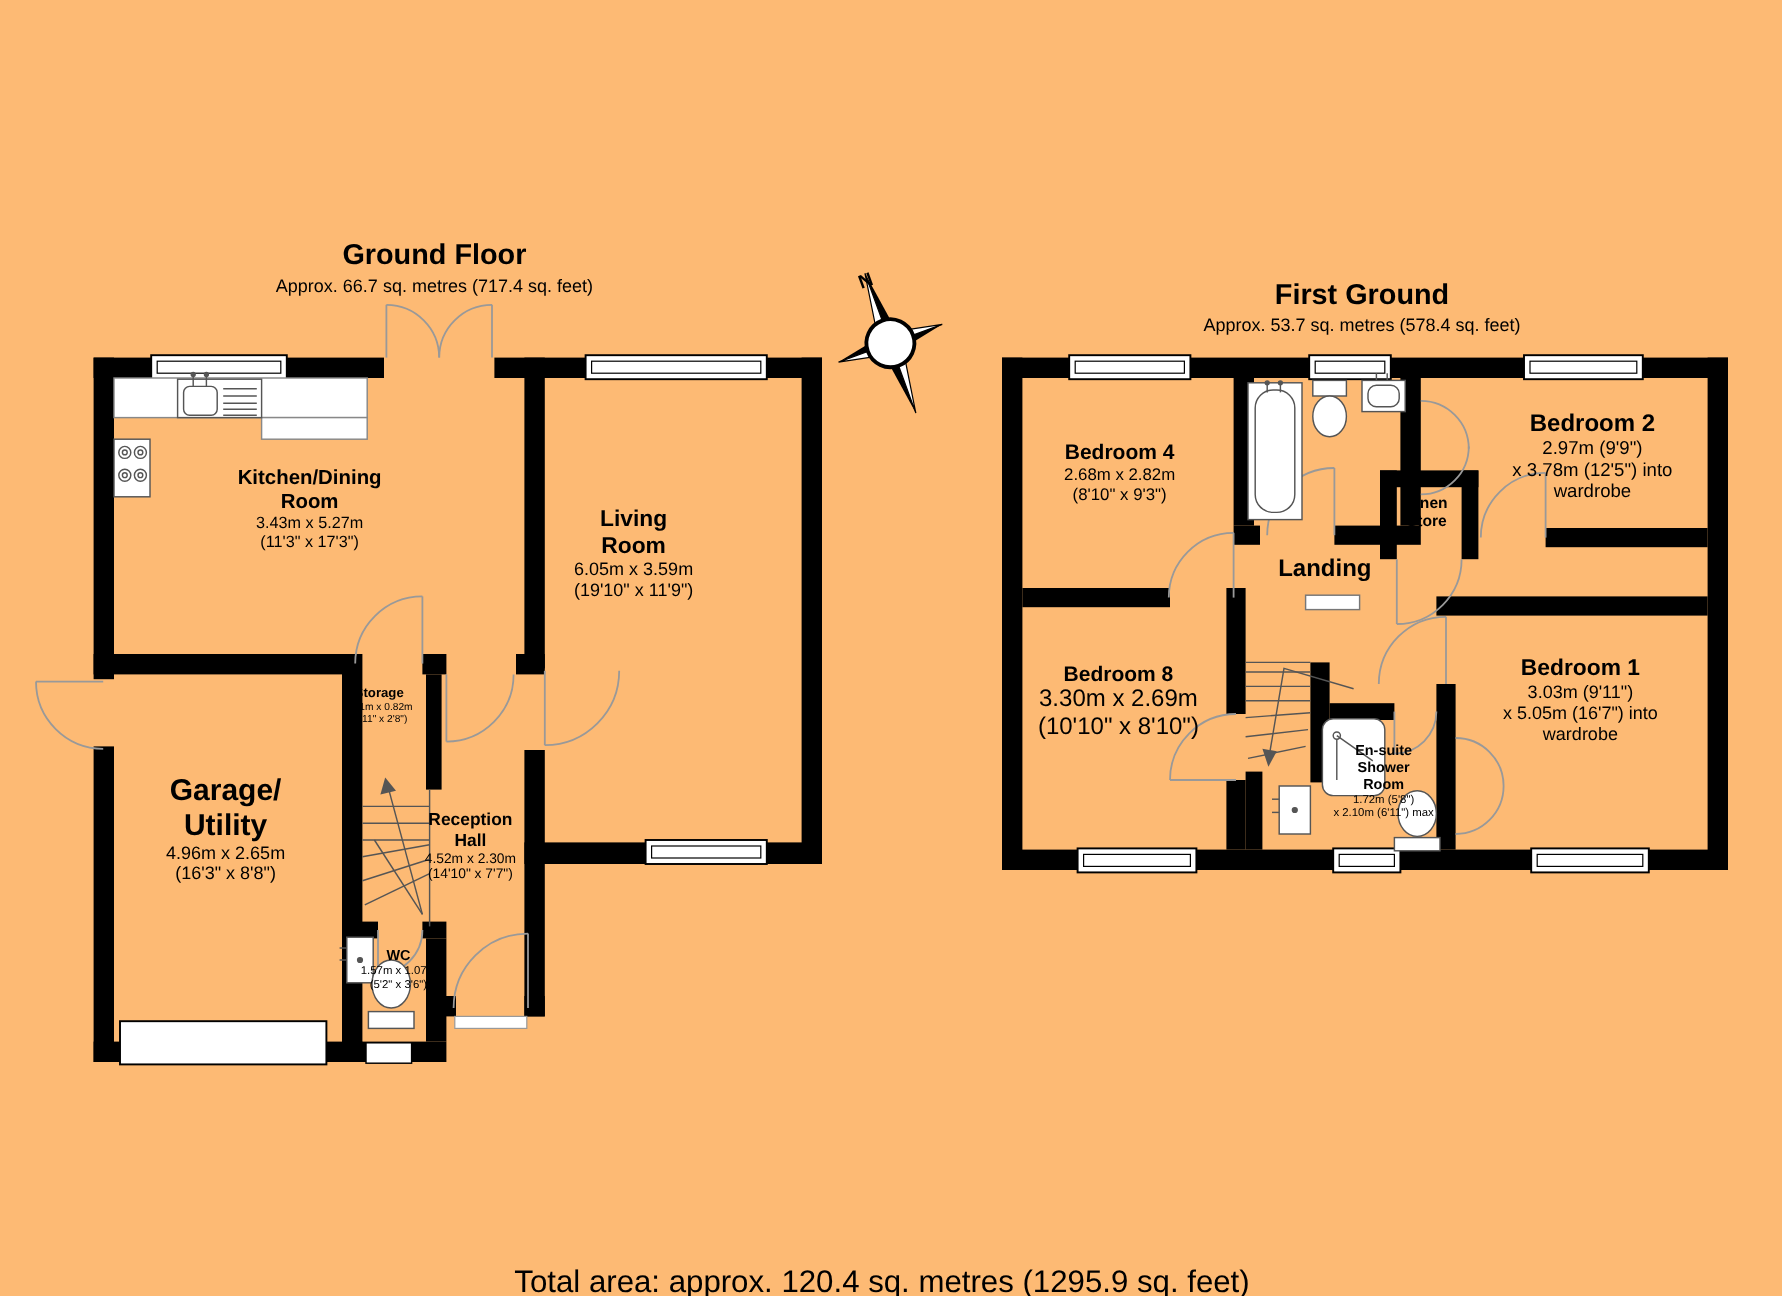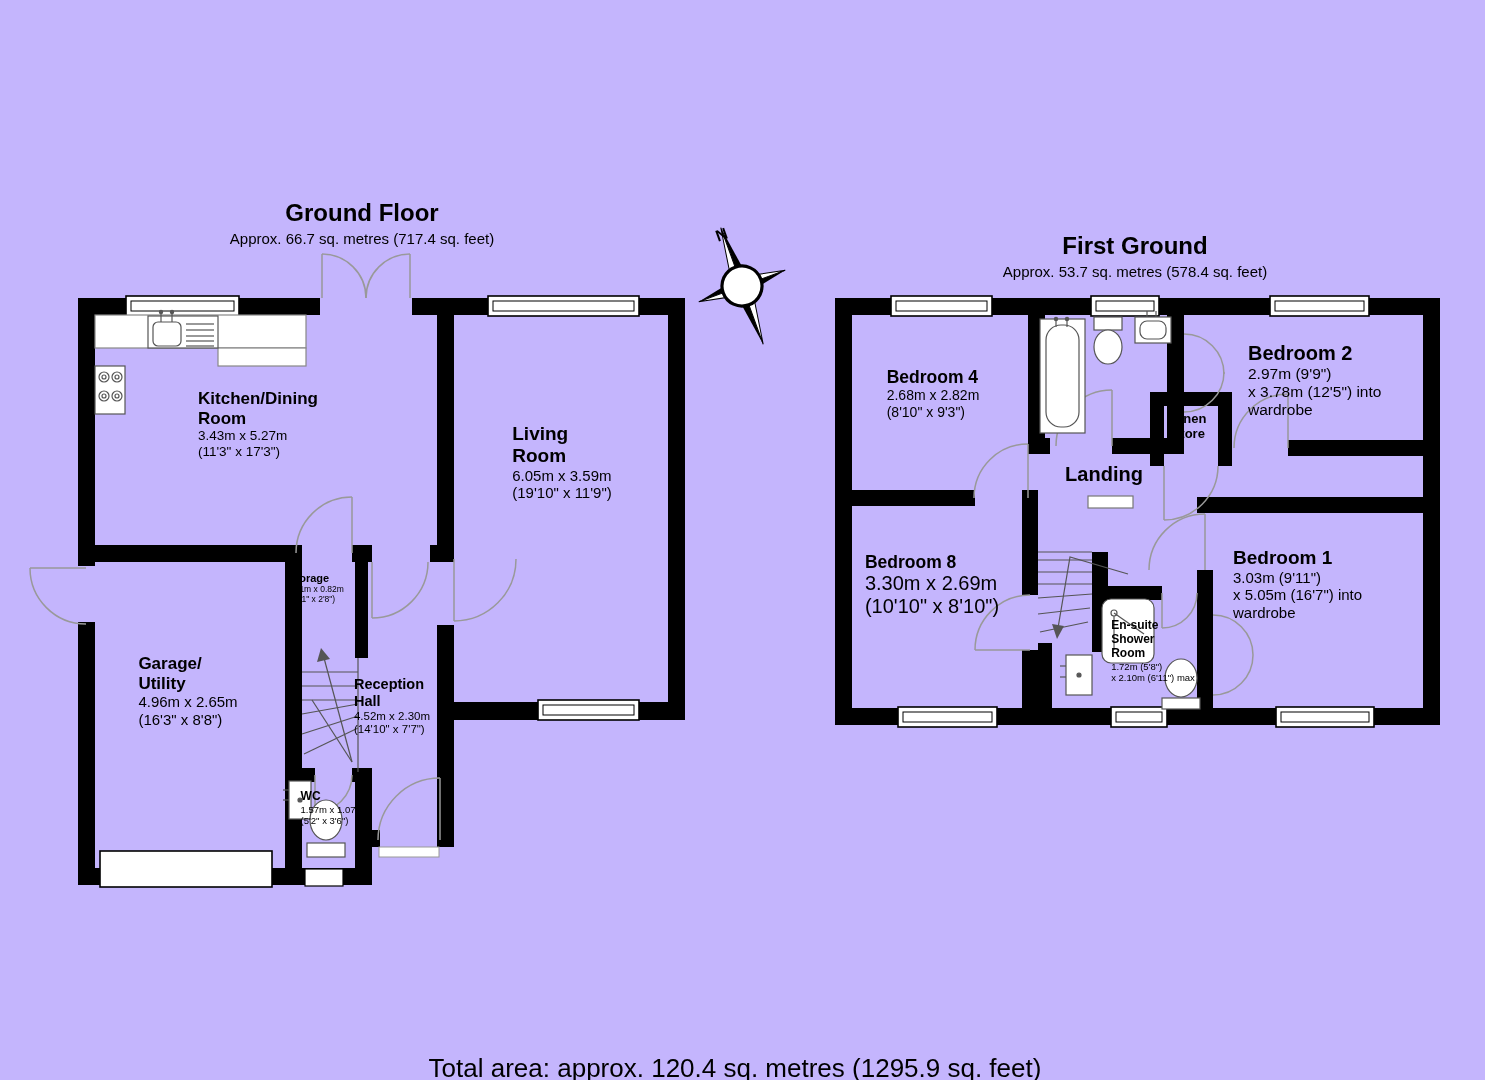--- a/index.html
+++ b/index.html
@@ -1,22 +1,22 @@
 <!DOCTYPE html>
 <html style="--wall: #000000; --door: #999999; --fix: #555555;"><head>
 <meta charset="utf-8">
 <style>
   html,body{margin:0;padding:0;background:#fff;}
-  .canvas{position:relative;width:1485px;height:1080px;background:#c4b5fd;
+  .canvas{position:relative;width:1485px;height:1080px;background:#fdba74;
           font-family:"Liberation Sans",sans-serif;color:#000;overflow:hidden;}
   .canvas svg{position:absolute;left:0;top:0;}
   .title-block{position:absolute;transform:translateX(-50%);text-align:center;white-space:nowrap;}
   .floor-title{font-size:24px;font-weight:bold;line-height:1.1;}
   .floor-subtitle{font-size:15px;margin-top:4px;}
-  .room-label{position:absolute;transform:translate(-50%,-50%);text-align:left;line-height:1.16;white-space:nowrap;}
+  .room-label{position:absolute;transform:translate(-50%,-50%);text-align:center;line-height:1.16;white-space:nowrap;}
   .room-name{font-weight:bold;white-space:pre-line;}
   .room-dims{white-space:pre-line;}
   .footer-text{position:absolute;transform:translateX(-50%);font-size:26px;white-space:nowrap;}
   .compass-n{position:absolute;font-weight:bold;font-size:16px;transform:rotate(-20deg);}
 </style>
 </head>
 <body>
 
 <div class="canvas">
 
@@ -323,29 +323,29 @@
 
 <div class="compass-n" style="left:716px;top:226px">N</div>
 
 <div class="room-label" style="left:258px;top:424px">
   <div class="room-name" style="font-size:17px">Kitchen/Dining
 Room</div>
   <div class="room-dims" style="font-size:13.5px">3.43m x 5.27m
 (11'3" x 17'3")</div>
 </div>
 
-<div class="room-label" style="left:562px;top:462px">
+<div class="room-label" style="left:528px;top:462px">
   <div class="room-name" style="font-size:19px">Living
 Room</div>
   <div class="room-dims" style="font-size:15px">6.05m x 3.59m
 (19'10" x 11'9")</div>
 </div>
 
 <div class="room-label" style="left:188px;top:691px">
-  <div class="room-name" style="font-size:17px">Garage/
+  <div class="room-name" style="font-size:25px">Garage/
 Utility</div>
   <div class="room-dims" style="font-size:15px">4.96m x 2.65m
 (16'3" x 8'8")</div>
 </div>
 
 <div class="room-label" style="left:316px;top:588px">
   <div class="room-name" style="font-size:11px">Storage</div>
   <div class="room-dims" style="font-size:8.5px">2.11m x 0.82m
 (6'11" x 2'8")</div>
 </div>

